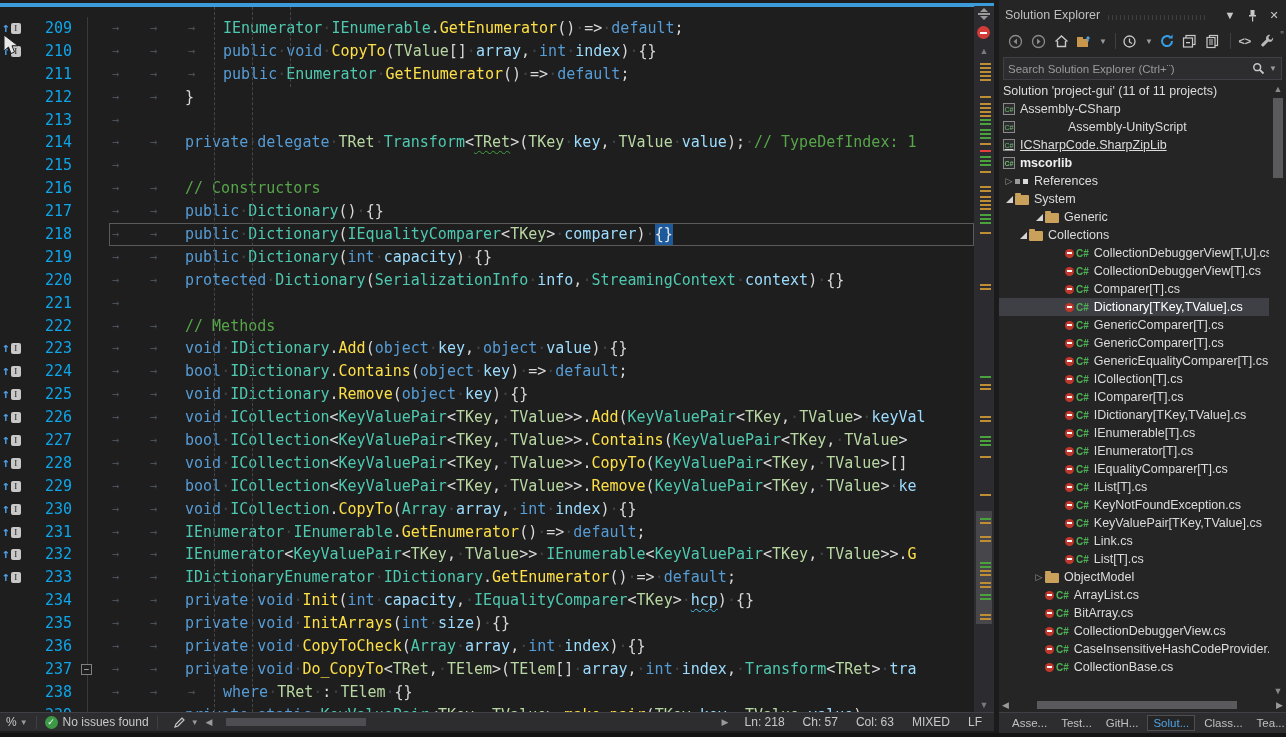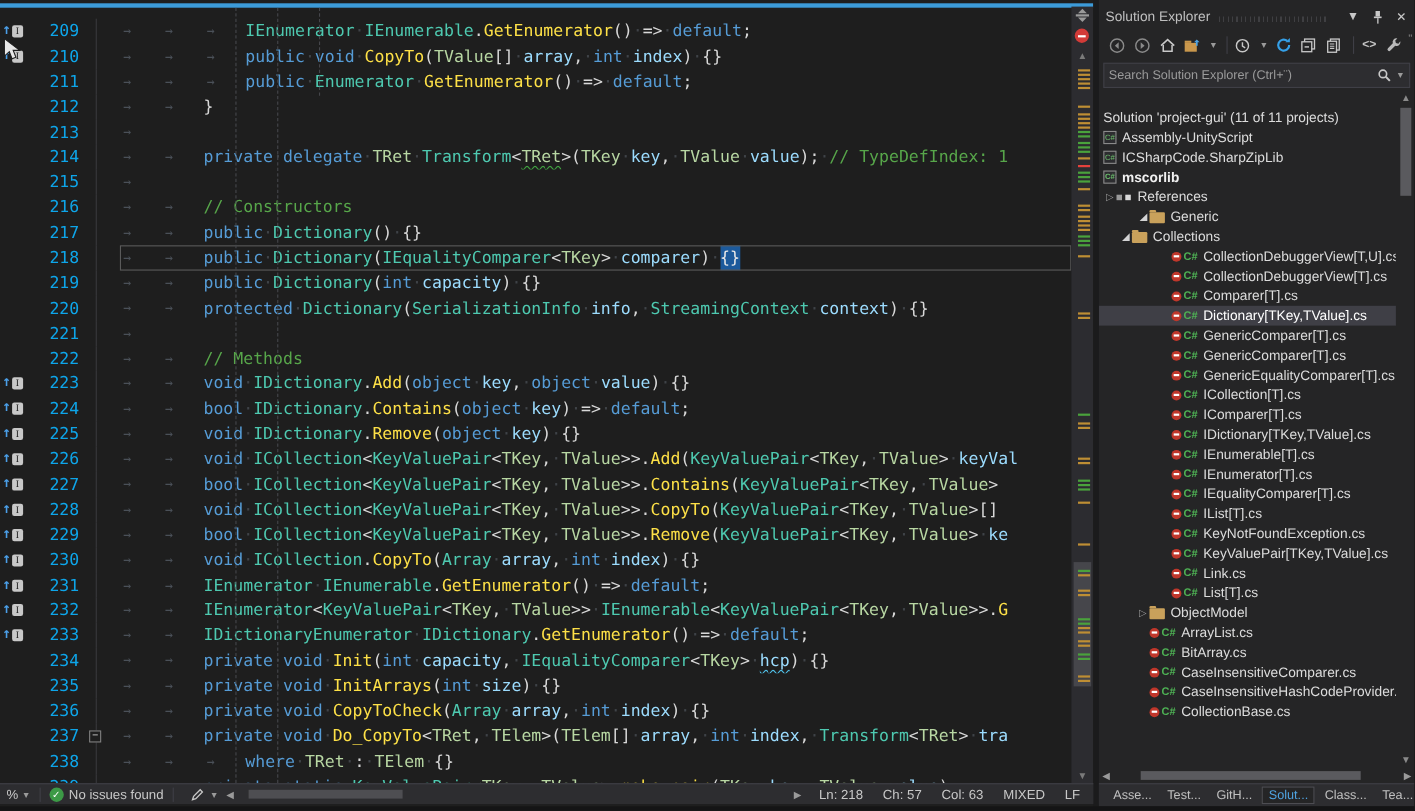--- a/index.html
+++ b/index.html
@@ -65,21 +65,21 @@
   #drag-dots{flex:1;height:5px;margin:4px 8px 0 8px;background:repeating-linear-gradient(90deg,#3F3F42 0 1px,transparent 1px 4px);}
   .tbtn{width:16px;height:16px;display:flex;align-items:center;justify-content:center;color:#C8C8C8;margin-left:6px;font-size:11px;}
   #se-toolbar{display:flex;align-items:center;height:26px;padding-left:8px;}
   #se-toolbar .tbtn{margin-left:0;margin-right:7px;}
   .tb-sep{width:1px;height:16px;background:#3F3F46;margin:0 6px 0 2px;}
   #overflow-btn{position:absolute;right:2px;top:30px;color:#8A8A8A;font-size:10px;}
   #se-search{margin:3px 4px 4px 4px;height:21px;background:#2D2D30;border:1px solid #3F3F46;display:flex;align-items:center;}
   #se-search input{flex:1;background:transparent;border:none;outline:none;color:#DADADA;font-size:11.5px;padding:0 4px;
                    font-family:"Liberation Sans",sans-serif;}
   #se-search input::placeholder{color:#9A9A9A;}
-  #se-tree{position:absolute;left:0;top:98px;width:270px;height:614px;overflow:hidden;font-size:12.5px;}
+  #se-tree{position:absolute;left:0;top:82px;width:270px;height:614px;overflow:hidden;font-size:12.5px;}
   .trow{display:flex;align-items:center;height:18px;white-space:nowrap;color:#DCDCDC;}
   .trow.sel{background:#3F3F46;color:#FFFFFF;width:287px;}
   .trow.bold{font-weight:bold;color:#F0F0F0;}
   .ar{width:12px;flex:0 0 12px;display:flex;align-items:center;justify-content:center;}
   .ar-e{width:0;height:0;border-bottom:7px solid #D4D4D4;border-left:7px solid transparent;}
   .ar-c{color:#9A9A9A;font-size:9px;}
   .sp12{width:12px;flex:0 0 12px;}
   .ticon{margin-right:5px;display:inline-flex;align-items:center;}
   .i-proj{width:12px;height:12px;border:1px solid #8A8A8A;background:#2D2D30;color:#6CBF6C;font-size:7px;
           line-height:12px;text-align:center;box-sizing:border-box;}
@@ -354,40 +354,55 @@
     </div>
 
     <div id="se-tree">
         <div class="trow" style="padding-left: 4px;">
           <span>Solution 'project-gui' (11 of 11 projects)</span>
         </div>
         <div class="trow" style="padding-left: 4px;">
           <span class="ticon">
             <span class="i-proj">C#</span>
           </span>
+          <span>Assembly-CSharp</span>
+        </div>
+        <div class="trow" style="padding-left: 4px; gap: 48px;">
+          <span class="ticon">
+            <span class="i-proj">C#</span>
+          </span>
           <span>Assembly-UnityScript</span>
         </div>
-        <div class="trow" style="padding-left: 4px;">
+        <div class="trow" style="padding-left: 4px; text-decoration: underline;">
           <span class="ticon">
             <span class="i-proj">C#</span>
           </span>
           <span>ICSharpCode.SharpZipLib</span>
         </div>
         <div class="trow bold" style="padding-left: 4px;">
           <span class="ticon">
             <span class="i-proj">C#</span>
           </span>
           <span>mscorlib</span>
         </div>
         <div class="trow" style="padding-left: 4px;">
           <span class="ar ar-c">▷</span>
           <span class="ticon">
             <span class="i-refs"></span>
           </span>
           <span>References</span>
+        </div>
+        <div class="trow" style="padding-left: 4px;">
+          <span class="ar">
+            <span class="ar-e"></span>
+          </span>
+          <span class="ticon">
+            <span class="i-folder"></span>
+          </span>
+          <span>System</span>
         </div>
         <div class="trow" style="padding-left: 34px;">
           <span class="ar">
             <span class="ar-e"></span>
           </span>
           <span class="ticon">
             <span class="i-folder"></span>
           </span>
           <span>Generic</span>
         </div>
@@ -590,21 +605,21 @@
           <span>BitArray.cs</span>
         </div>
         <div class="trow" style="padding-left: 34px;">
           <span class="sp12"></span>
           <span class="ticon">
             <span class="i-cs">
               <span class="i-lock"></span>
               <span class="i-cslabel">C#</span>
             </span>
           </span>
-          <span>CaseInsensitiveComparer.cs</span>
+          <span>CollectionDebuggerView.cs</span>
         </div>
         <div class="trow" style="padding-left: 34px;">
           <span class="sp12"></span>
           <span class="ticon">
             <span class="i-cs">
               <span class="i-lock"></span>
               <span class="i-cslabel">C#</span>
             </span>
           </span>
           <span>CaseInsensitiveHashCodeProvider.cs</span>

